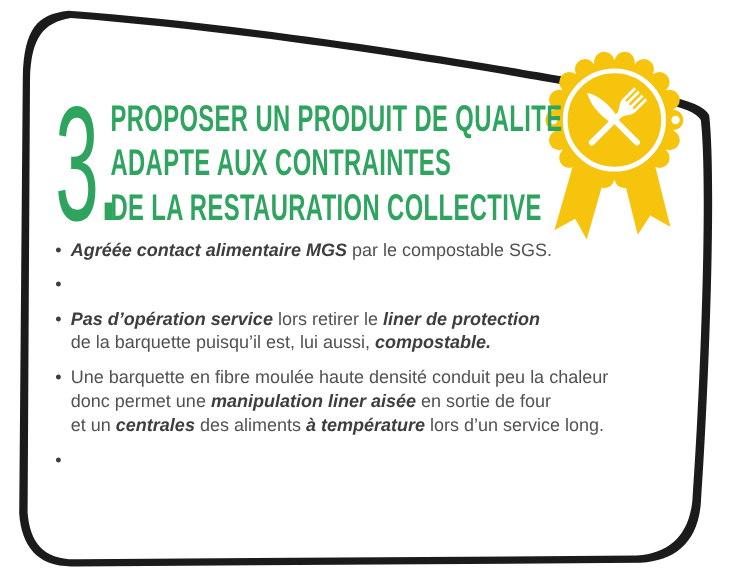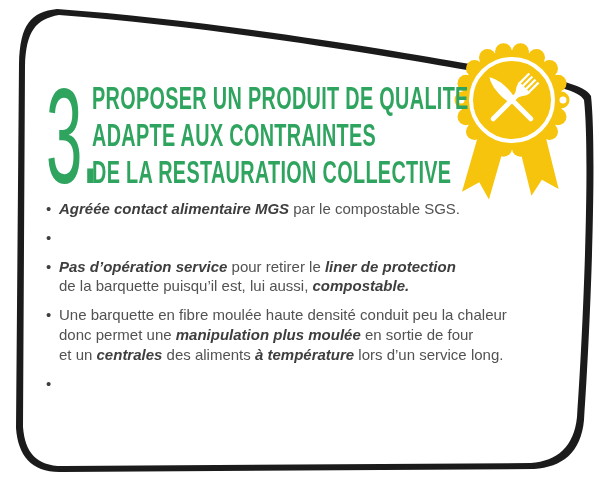--- a/index.html
+++ b/index.html
@@ -132,25 +132,25 @@
 <div class="bullets">
     <div class="bullet">
       <span class="dot">•</span>
       <span class="bullet-text"><b>Agréée contact alimentaire MGS</b><span> par le compostable SGS.</span></span>
     </div>
     <div class="bullet">
       <span class="dot">•</span>
     </div>
     <div class="bullet">
       <span class="dot">•</span>
-      <span class="bullet-text"><b>Pas d’opération service</b><span> pour retirer le </span><b>liner de protection</b><span>
+      <span class="bullet-text"><b>Pas d’opération service</b><span> lors retirer le </span><b>liner de protection</b><span>
 de la barquette puisqu’il est, lui aussi, </span><b>compostable.</b></span>
     </div>
     <div class="bullet">
       <span class="dot">•</span>
       <span class="bullet-text"><span>Une barquette en fibre moulée haute densité  conduit peu la chaleur
-donc permet une </span><b>manipulation plus moulée</b><span> en sortie de four
+donc permet une </span><b>manipulation liner aisée</b><span> en sortie de four
 et un </span><b>centrales</b><span> des aliments </span><b>à température</b><span> lors d’un service long.</span></span>
     </div>
     <div class="bullet">
       <span class="dot">•</span>
     </div>
   </div>
 
 </body></html>

